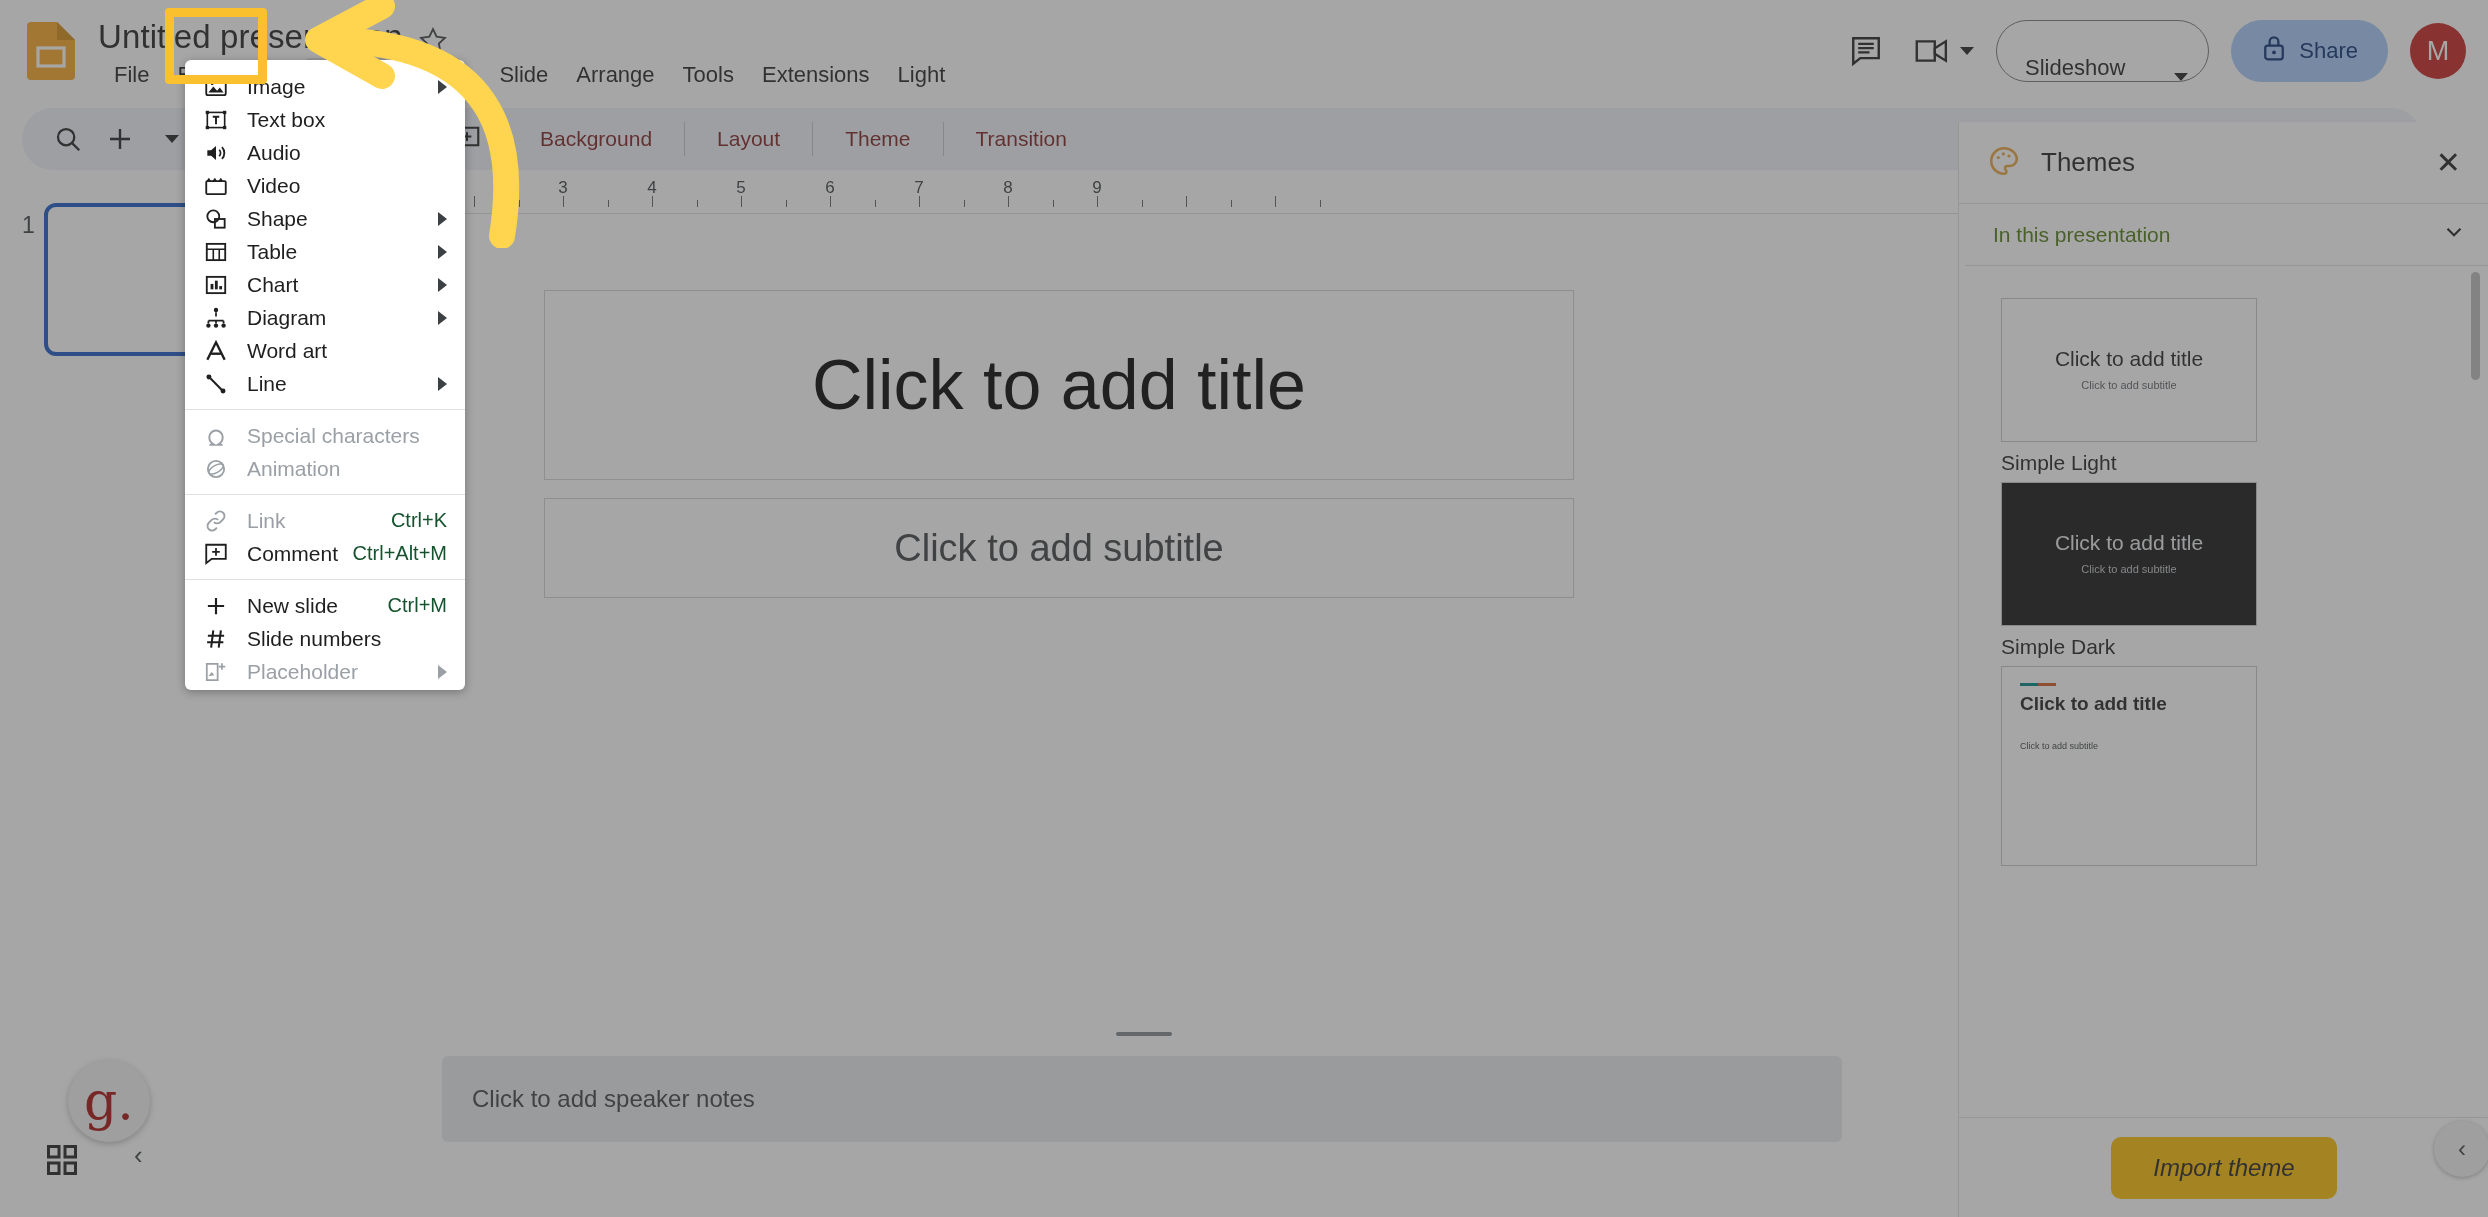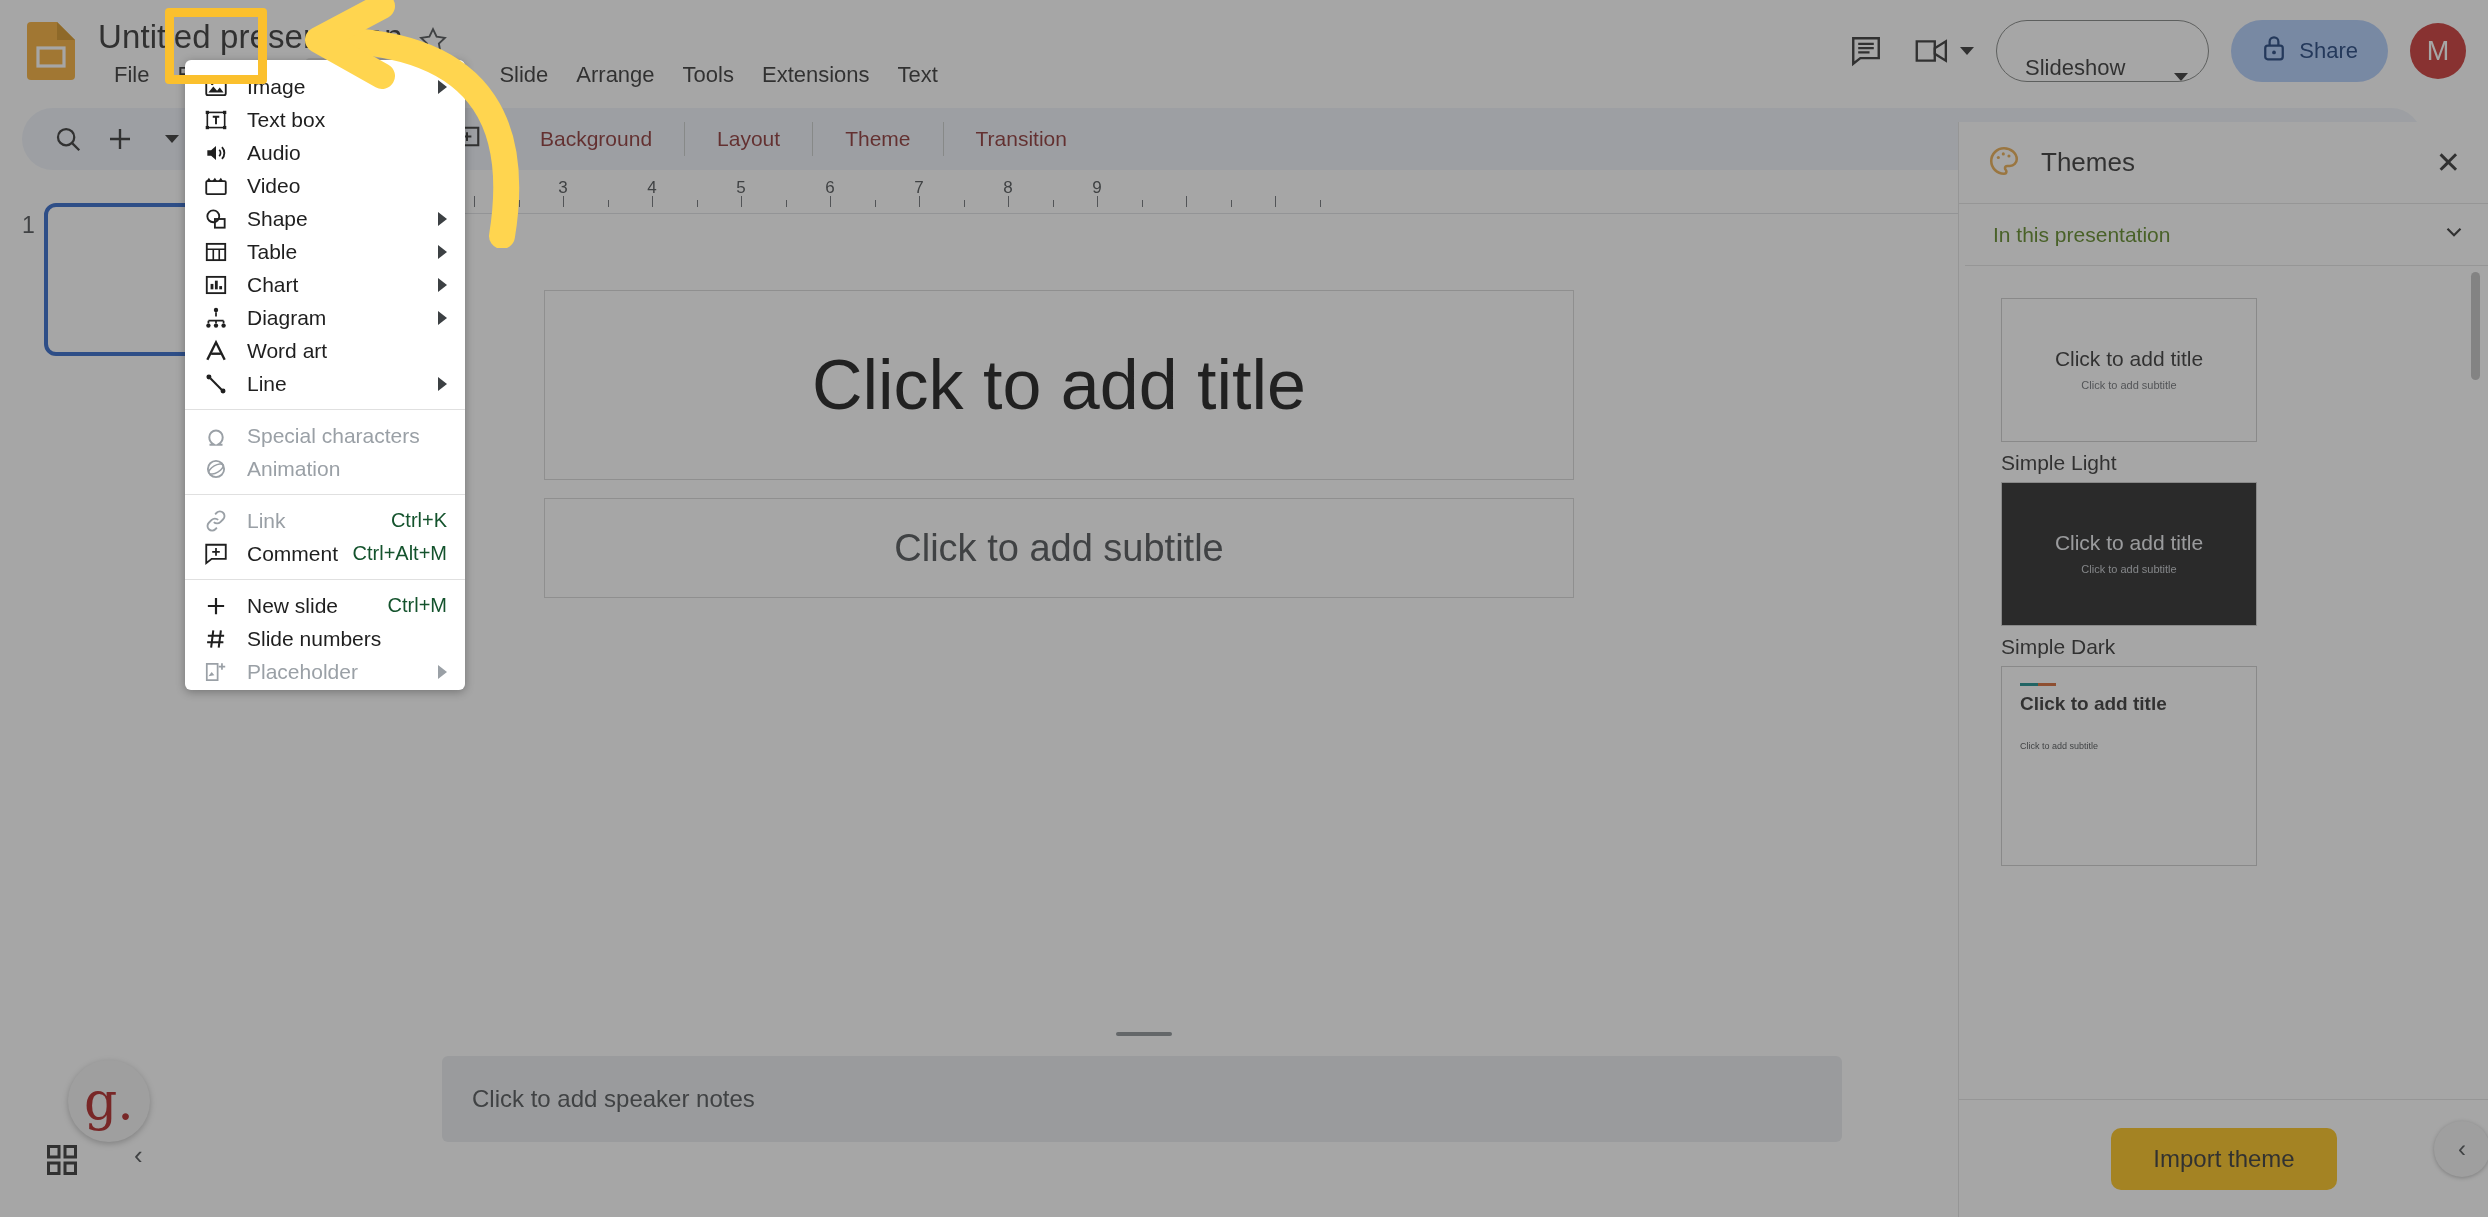--- a/index.html
+++ b/index.html
@@ -249,23 +249,23 @@
   }
   .tt-sub-small {
     position: absolute; left: 18px; top: 74px;
     font-size: 9px; color: #3c4043;
   }
   .tp-scrollbar {
     position: absolute; right: 8px; top: 150px;
     width: 9px; height: 108px; border-radius: 5px; background: #bdbdbd;
   }
   .tp-footer {
-    position: absolute; left: 0; bottom: 0; width: 530px; height: 118px;
+    position: absolute; left: 0; bottom: 0; width: 530px; height: 100px;
     border-top: 1px solid #e0e0e0;
-    display: flex; align-items: center; justify-content: center;
+    display: flex; align-items: center; justify-content: center; font-style: italic;
   }
   .import-btn {
     background: #fbbc04; color: #1f1f1f;
     font-size: 24px; padding: 17px 42px; border-radius: 10px;
     white-space: nowrap;
   }
   .collapse-right {
     position: absolute; right: -2px; bottom: 40px;
     width: 56px; height: 56px; border-radius: 50%;
     background: #f1f1f1; box-shadow: 0 1px 4px rgba(0,0,0,0.3);
@@ -342,21 +342,21 @@
     <div class="menubar">
       <div class="menu-item">File</div>
       <div class="menu-item">Edit</div>
       <div class="menu-item">View</div>
       <div class="menu-item active">Insert</div>
       <div class="menu-item">Format</div>
       <div class="menu-item">Slide</div>
       <div class="menu-item">Arrange</div>
       <div class="menu-item">Tools</div>
       <div class="menu-item">Extensions</div>
-      <div class="menu-item">Text</div>
+      <div class="menu-item">Light</div>
     </div>
 
     <div class="topright">
       <div class="ticon">
         <svg width="34" height="34" viewBox="0 0 24 24">
           <path d="M3 3h18v14H8l-5 4z" fill="none" stroke="#1f1f1f" stroke-width="1.7"></path>
           <path d="M6.5 7h11M6.5 10h11M6.5 13h8" stroke="#1f1f1f" stroke-width="1.5"></path>
         </svg>
       </div>
       <div class="cam-wrap">

